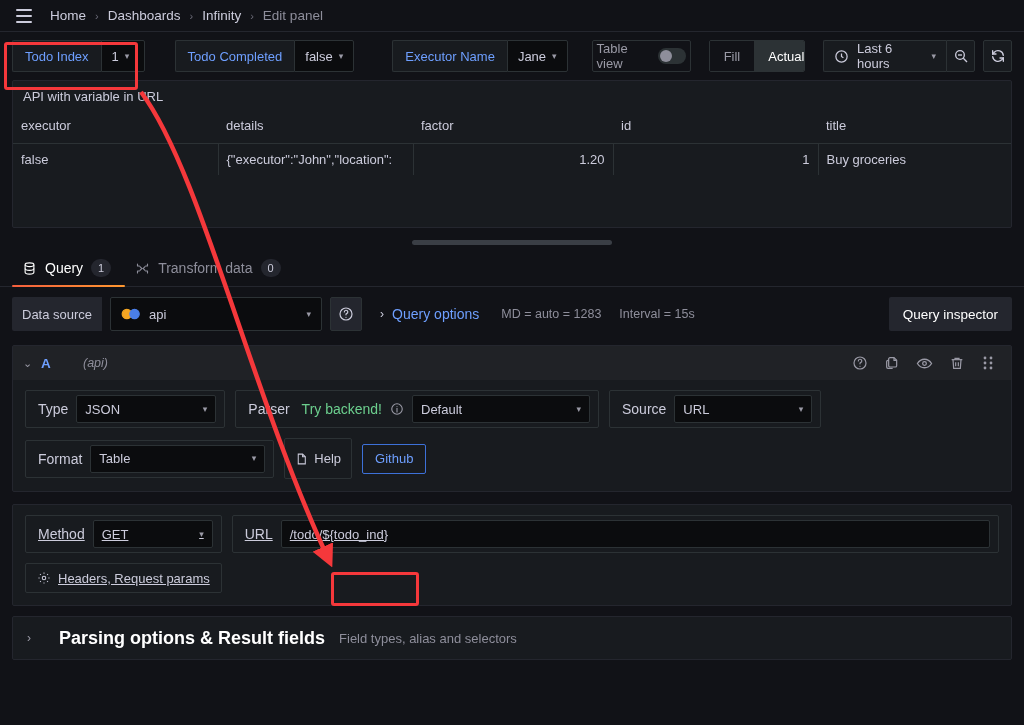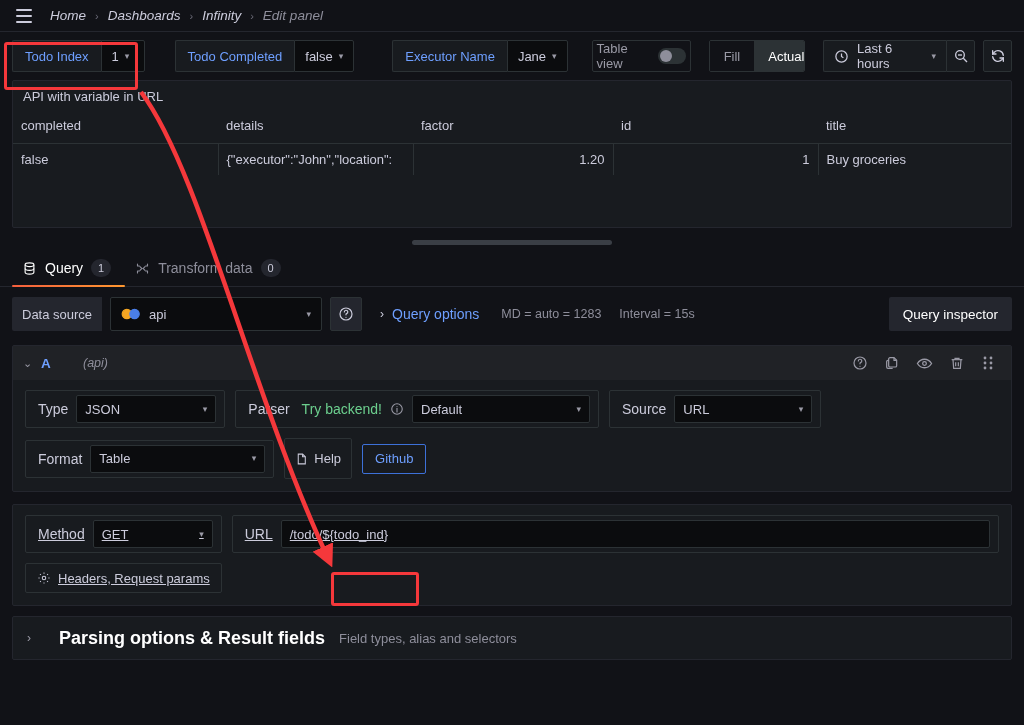--- a/index.html
+++ b/index.html
@@ -16,21 +16,21 @@
   .navbar {
     height: 32px; display: flex; align-items: center;
     padding: 0 10px; gap: 0;
     background: #111217;
     border-bottom: 1px solid #24262e;
   }
   .burger { width: 28px; height: 28px; display:flex; flex-direction:column;
     align-items:center; justify-content:center; gap:4px; cursor:pointer; margin-right: 10px;}
   .burger span { display:block; width:16px; height:2px; background:#ccccdc; border-radius:1px; }
   .crumbs { display:flex; align-items:center; font-size:13.5px; gap:0; }
-  .crumb { color:#ccccdc; padding: 0 2px; cursor:pointer;font-style:italic; }
+  .crumb { color:#ccccdc; padding: 0 2px; cursor:pointer; }
   .crumb.last { color:#8e8e9b; cursor:default; }
   .crumb-sep { color:#6b6b78; margin: 0 7px; font-size: 11px; }
 
   
   .submenu {
     height: 48px; display:flex; align-items:center;
     padding: 0 12px; gap: 10px;
     background:#111217;
     position: relative;
   }
@@ -258,21 +258,21 @@
       </div>
     </div>
   </div>
 
   <div class="panel-wrap">
     <div class="panel">
       <div class="panel-title">API with variable in URL</div>
       <table class="grafana-table">
         <thead>
           <tr>
-            <th style="width:205px">completed</th>
+            <th style="width:205px">executor</th>
             <th style="width:195px">details</th>
             <th style="width:200px" class="num">factor</th>
             <th style="width:205px" class="num">id</th>
             <th>title</th>
           </tr>
         </thead>
         <tbody>
           <tr>
             <td>false</td>
             <td>{"executor":"John","location":</td>

